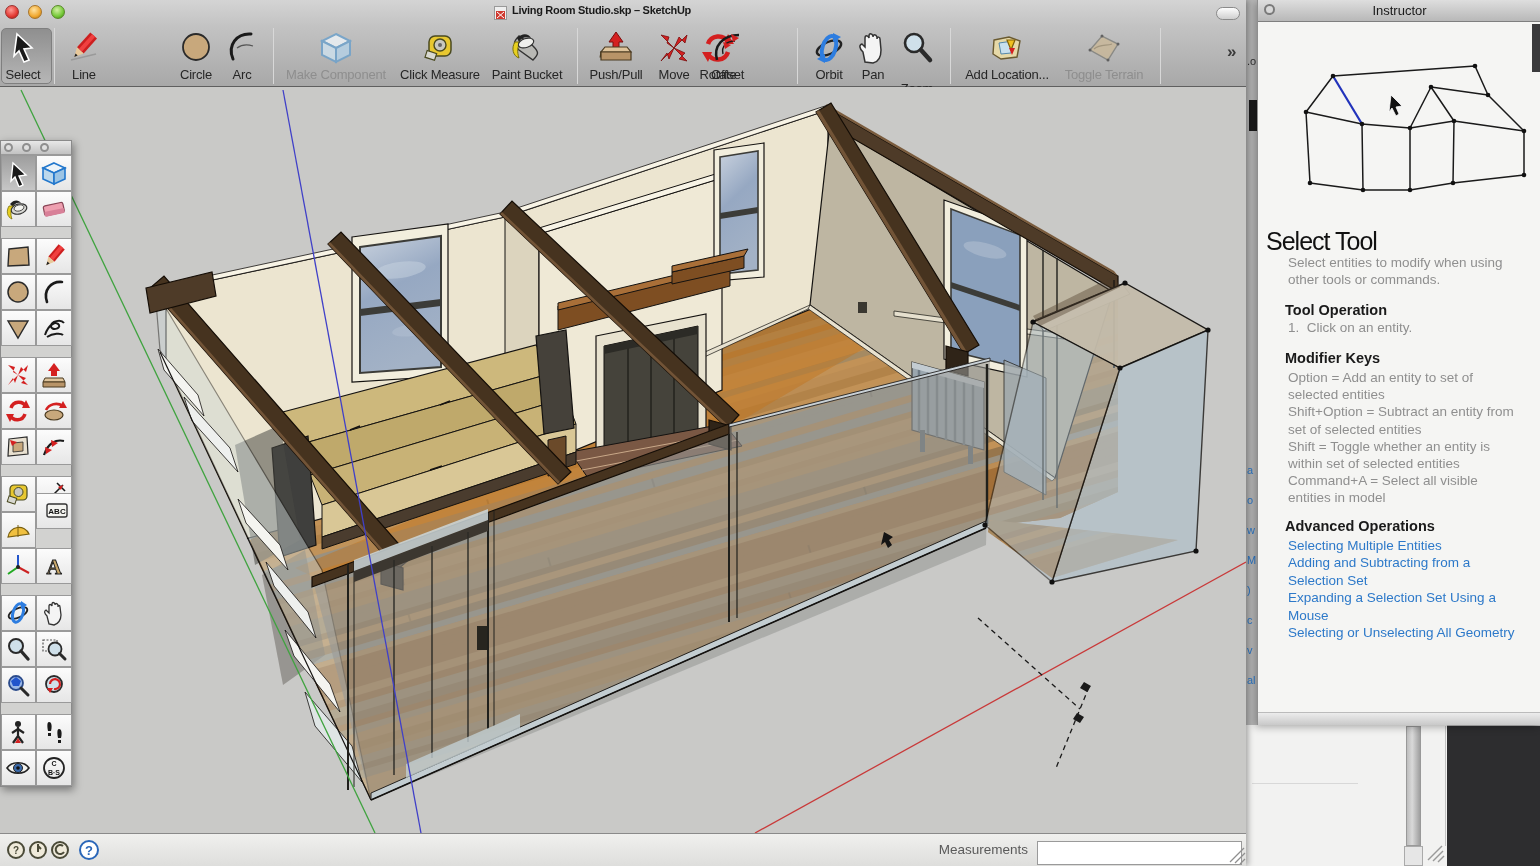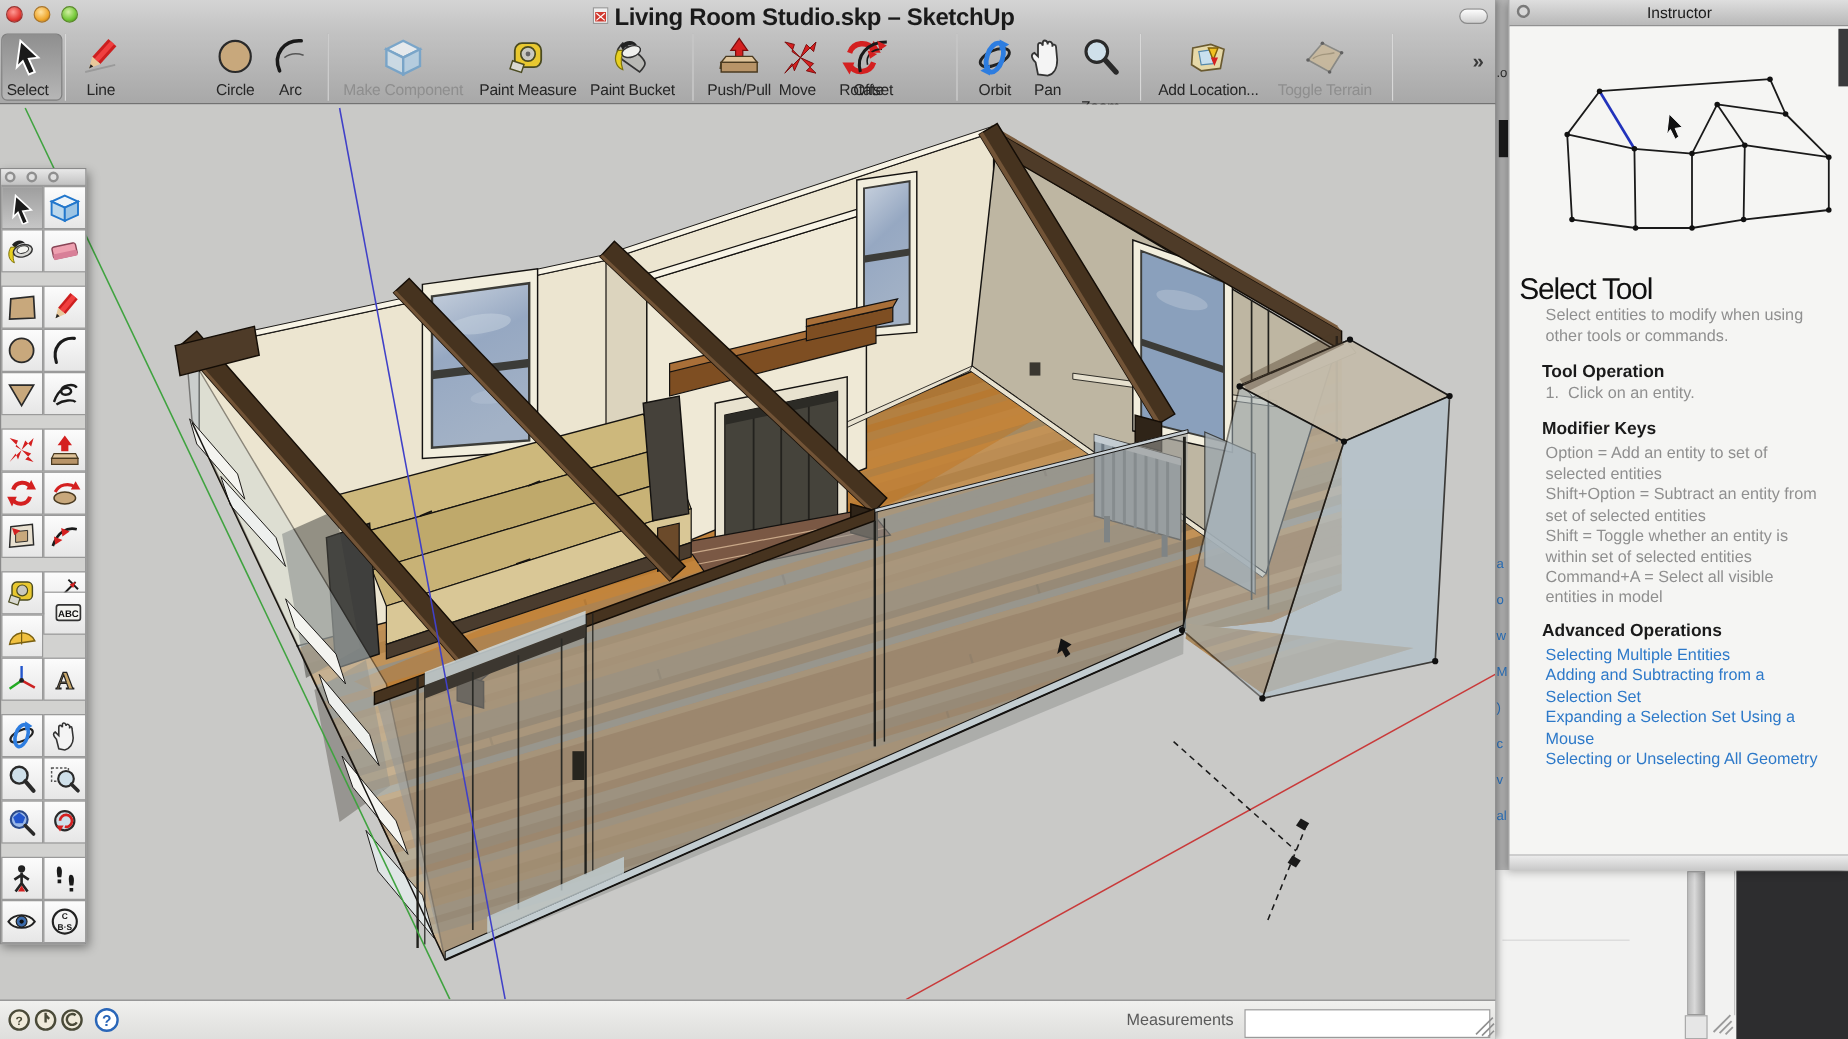--- a/index.html
+++ b/index.html
@@ -34,21 +34,21 @@
 <div style="position:absolute;left:0;top:0;width:1246px;height:866px;background:#c9c9c7;box-shadow:2px 0 6px rgba(0,0,0,0.35)">
 
   <div style="position:absolute;left:0;top:0;width:1246px;height:87px;background:linear-gradient(#d4d4d4,#c3c3c3 30%,#a8a8a8);border-bottom:1px solid #5f5f5f">
     <div style="position:absolute;left:5px;top:5px;width:14px;height:14px;border-radius:50%;background:radial-gradient(circle at 5px 4px,#ff9a94,#e33a34 60%,#9c1310);border:1px solid #9a3330"></div>
     <div style="position:absolute;left:28px;top:5px;width:14px;height:14px;border-radius:50%;background:radial-gradient(circle at 5px 4px,#ffe2a0,#f0a830 60%,#a86a08);border:1px solid #a8742a"></div>
     <div style="position:absolute;left:51px;top:5px;width:14px;height:14px;border-radius:50%;background:radial-gradient(circle at 5px 4px,#d2f0a2,#74c838 60%,#3a7a12);border:1px solid #5a8a2a"></div>
     <div style="position:absolute;left:494px;top:6px;width:13px;height:14px;background:#efefef;border:1px solid #999"><svg width="11" height="12">
           <path d="M1,2 h9 v8 h-9 z" fill="#d03a30"></path>
           <path d="M2,3 l7,6 M9,3 l-7,6" stroke="#fff" stroke-width="1"></path>
         </svg></div>
-    <div style="position:absolute;left:512px;top:4px;font-size:20px;font-weight:bold;color:#1a1a1a;letter-spacing:-0.3px">Living Room Studio.skp – SketchUp</div>
+    <div style="position:absolute;left:512px;top:4px;font-size:11px;font-weight:bold;color:#1a1a1a;letter-spacing:-0.3px">Living Room Studio.skp – SketchUp</div>
 
     <div style="position:absolute;left:1px;top:28px;width:51px;height:56px;background:linear-gradient(#8f8f8f,#b6b6b6);border-radius:5px;border:1px solid #7f7f7f"></div>
     <div style="position:absolute;left:54px;top:28px;width:1px;height:56px;background:#9a9a9a;border-right:1px solid #d8d8d8"></div>
       <div style="position:absolute;left:273px;top:28px;width:1px;height:56px;background:#9a9a9a;border-right:1px solid #d8d8d8"></div>
       <div style="position:absolute;left:577px;top:28px;width:1px;height:56px;background:#9a9a9a;border-right:1px solid #d8d8d8"></div>
       <div style="position:absolute;left:797px;top:28px;width:1px;height:56px;background:#9a9a9a;border-right:1px solid #d8d8d8"></div>
       <div style="position:absolute;left:950px;top:28px;width:1px;height:56px;background:#9a9a9a;border-right:1px solid #d8d8d8"></div>
       <div style="position:absolute;left:1160px;top:28px;width:1px;height:56px;background:#9a9a9a;border-right:1px solid #d8d8d8"></div>
     <div style="position:absolute;left:-32px;top:30px;width:110px;text-align:center">
 <div style="height:36px;position:relative"><svg width="30" height="34" viewBox="0 0 30 34" style="margin-top:2px">
@@ -89,41 +89,41 @@
           </svg></div>
 <div style="margin-top:1px;font-size:13px;color:#8e8e8e;letter-spacing:-0.2px">Make Component</div>
       </div>
       <div style="position:absolute;left:385px;top:30px;width:110px;text-align:center">
 <div style="height:36px;position:relative"><svg width="36" height="36" viewBox="0 0 36 36">
             <rect x="7" y="6" width="22" height="20" rx="6" fill="#e8c830" stroke="#4a4a20" stroke-width="1.5"></rect>
             <circle cx="18" cy="15" r="6" fill="#c8c8c0" stroke="#4a4a20" stroke-width="1.4"></circle>
             <circle cx="18" cy="15" r="2" fill="#666"></circle>
             <rect x="4" y="22" width="10" height="7" fill="#d8d8d0" stroke="#4a4a20" stroke-width="1.2" transform="rotate(18 9 25)"></rect>
           </svg></div>
-<div style="margin-top:1px;font-size:13px;color:#262626;letter-spacing:-0.2px">Paint Measure</div>
+<div style="margin-top:1px;font-size:13px;color:#262626;letter-spacing:-0.2px">Click Measure</div>
       </div>
       <div style="position:absolute;left:472px;top:30px;width:110px;text-align:center">
 <div style="height:36px;position:relative"><svg width="36" height="36" viewBox="0 0 36 36">
             <path d="M10,6 C4,12 4,14 10,20 L24,30 C30,24 30,22 24,16 Z" fill="#b8b8b4" stroke="#333" stroke-width="1.4"></path>
             <path d="M8,8 C14,2 20,4 22,8 C16,6 12,8 10,12 Z" fill="#222"></path>
             <path d="M6,12 C2,18 4,26 10,28 C8,22 8,16 12,12 Z" fill="#e8d020" stroke="#7a700a" stroke-width="1"></path>
             <ellipse cx="17" cy="13" rx="8" ry="4.5" transform="rotate(-18 17 13)" fill="#efefec" stroke="#333" stroke-width="1.2"></ellipse>
           </svg></div>
 <div style="margin-top:1px;font-size:13px;color:#262626;letter-spacing:-0.2px">Paint Bucket</div>
       </div>
       <div style="position:absolute;left:561px;top:30px;width:110px;text-align:center">
 <div style="height:36px;position:relative"><svg width="36" height="36" viewBox="0 0 36 36">
             <polygon points="18,2 25,12 21,12 21,20 15,20 15,12 11,12" fill="#d42020" stroke="#7a0c0c" stroke-width="1"></polygon>
             <polygon points="6,22 30,22 30,27 6,27" fill="#c8a87c" stroke="#4a3a20" stroke-width="1.2" transform="skewX(-8)"></polygon>
             <polygon points="7,17 29,17 33,22 3,22" fill="#dec39a" stroke="#4a3a20" stroke-width="1.2"></polygon>
             <polygon points="3,22 33,22 33,30 3,30" fill="#b89468" stroke="#4a3a20" stroke-width="1.2"></polygon>
           </svg></div>
 <div style="margin-top:1px;font-size:13px;color:#262626;letter-spacing:-0.2px">Push/Pull</div>
       </div>
-      <div style="position:absolute;left:649px;top:30px;width:110px;">
+      <div style="position:absolute;left:619px;top:30px;width:110px;text-align:center">
 <div style="height:36px;position:relative"><svg width="36" height="36" viewBox="0 0 36 36">
             <g fill="#d42020" stroke="#7a0c0c" stroke-width="0.8">
               <polygon points="18,18 5,5 13,7 11,13"></polygon>
               <polygon points="18,18 31,5 29,13 23,7"></polygon>
               <polygon points="18,18 5,31 11,23 13,29"></polygon>
               <polygon points="18,18 31,31 23,29 29,23"></polygon>
             </g>
           </svg></div>
 <div style="margin-top:1px;font-size:13px;color:#262626;letter-spacing:-0.2px">Move</div>
       </div>
@@ -923,21 +923,21 @@
       <div style="position:absolute;left:35px;top:609px;width:36px;height:36px;background:linear-gradient(#fcfcfc,#e6e6e6);border:1px solid #9a9a9a;box-sizing:border-box;text-align:center;padding-top:4px"><svg width="27" height="27" viewBox="0 0 27 27">
           <g>
             <circle cx="13" cy="13" r="10" fill="none" stroke="#222" stroke-width="1.8"></circle>
             <text x="13" y="11" font-size="7" font-weight="bold" text-anchor="middle" fill="#111" font-family="Liberation Sans">C</text>
             <text x="13" y="20" font-size="7" font-weight="bold" text-anchor="middle" fill="#111" font-family="Liberation Sans">B·S</text>
           </g>
         </svg></div>
     </div>
 </div>
 
-<div style="position:absolute;left:1257px;top:0;width:283px;height:725px;background:#e5e5e5;border-left:1px solid #8f8f8f;box-shadow:-2px 2px 8px rgba(0,0,0,0.3)">
+<div style="position:absolute;left:1257px;top:0;width:283px;height:725px;background:#3b82f6;border-left:1px solid #8f8f8f;box-shadow:-2px 2px 8px rgba(0,0,0,0.3)">
   <div style="position:absolute;left:0;top:0;width:283px;height:22px;background:linear-gradient(#dedede,#b8b8b8);border-bottom:1px solid #7f7f7f">
     <div style="position:absolute;left:6px;top:4px;width:11px;height:11px;border-radius:50%;border:2px solid #7a7a7a;background:#d8d8d8"></div>
     <div style="position:absolute;left:0;top:3px;width:283px;text-align:center;font-size:13px;color:#1a1a1a">Instructor</div>
   </div>
   <div style="position:absolute;left:0;top:22px;width:283px;height:690px;background:#f5f5f3;overflow:hidden">
 
 <div style="position:absolute;left:8px;top:205px;font-size:25px;font-weight:normal;color:#111;letter-spacing:-1px">Select Tool</div>
 <div style="position:absolute;left:30px;top:232px;font-size:13.5px;line-height:17px;color:#8f8f8f">Select entities to modify when using<br>other tools or commands.</div>
 <div style="position:absolute;left:27px;top:280px;font-size:14.5px;font-weight:bold;color:#1a1a1a">Tool Operation</div>
 <div style="position:absolute;left:30px;top:298px;font-size:13.5px;color:#8f8f8f">1.&nbsp;&nbsp;Click on an entity.</div>

